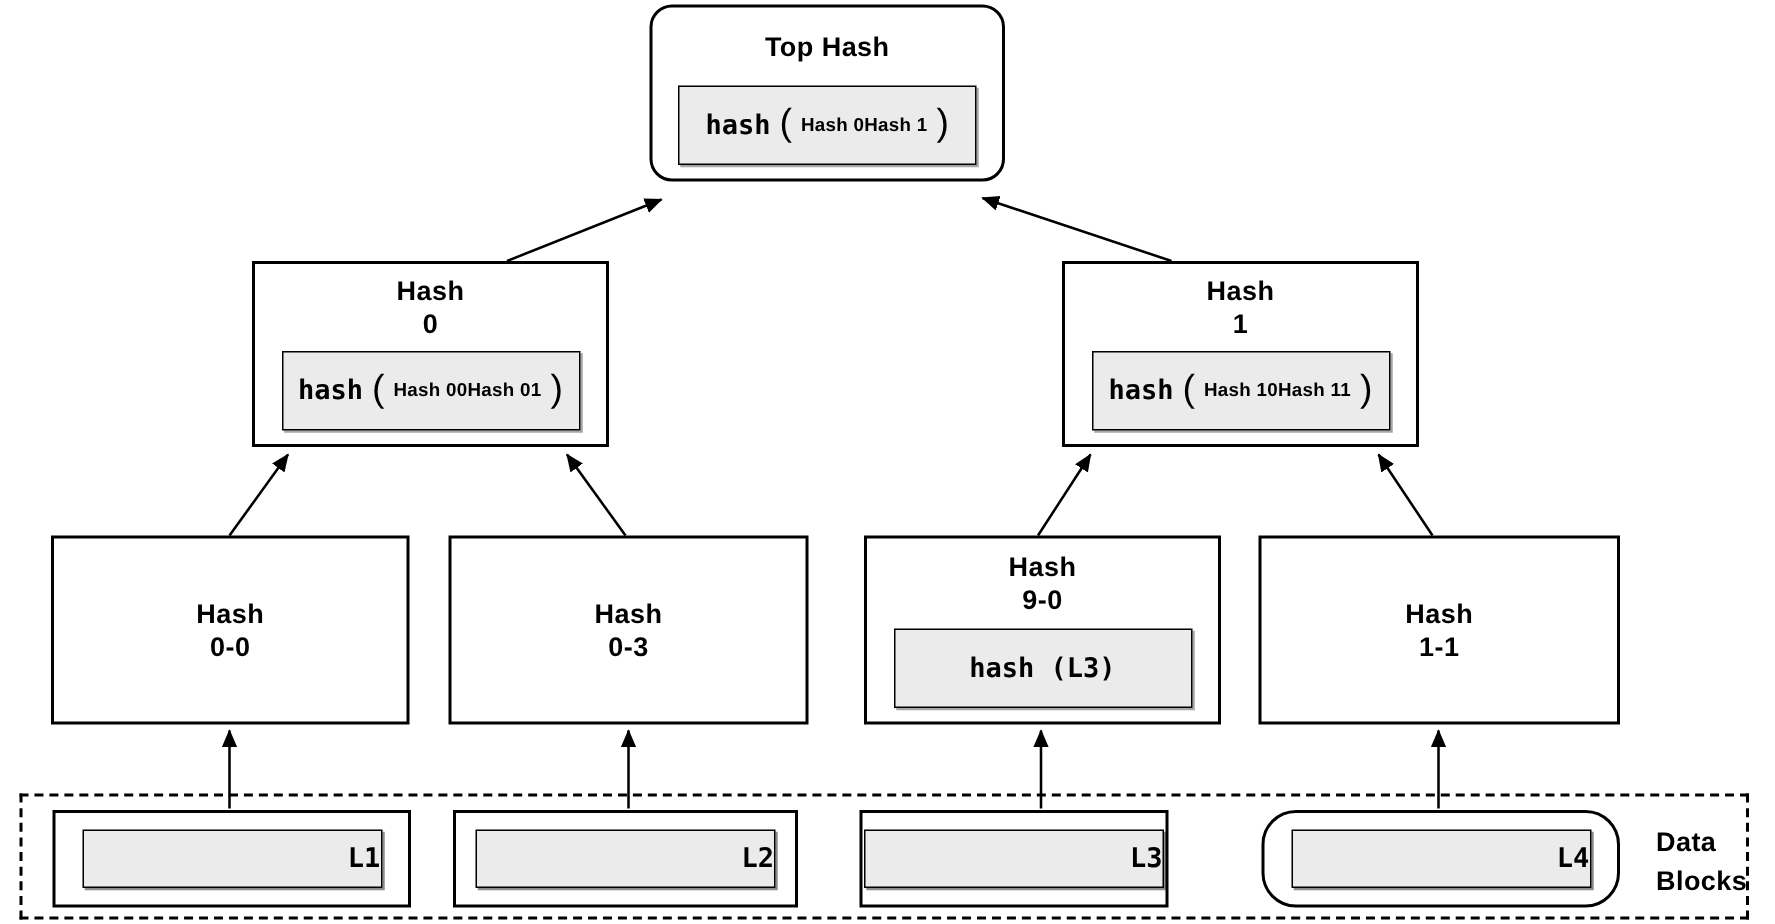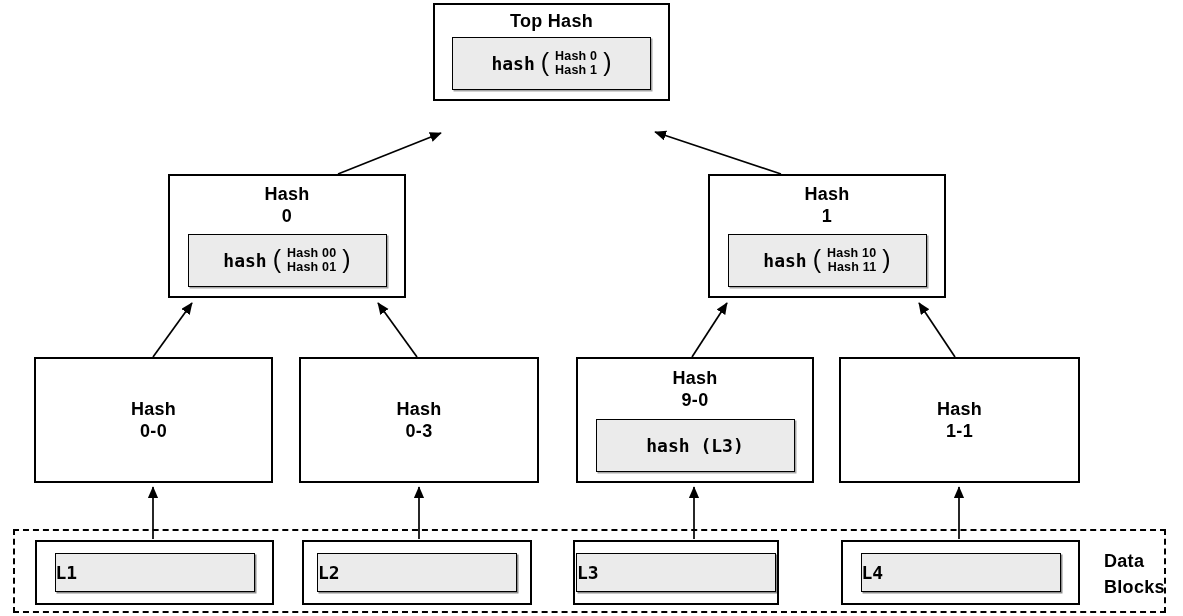--- a/index.html
+++ b/index.html
@@ -42,21 +42,21 @@
   }
   .fn {
     font-family:"DejaVu Sans Mono", monospace;
     font-weight:bold; font-size:18px;
   }
   .paren {
     font-size:25px; font-weight:400; line-height:25px;
     transform:translateY(-1px);
   }
   .args {
-    display:flex; flex-direction:column; align-items:flex-end;
+    display:flex; flex-direction:row; align-items:flex-start;
     font-size:12.5px; font-weight:bold; line-height:13.5px;
     letter-spacing:0.2px;
   }
   .leaf-content {
     font-family:"DejaVu Sans Mono", monospace;
     font-weight:bold; font-size:18px;
   }
   .datablocks-frame {
     position:absolute;
     border:2px dashed #000;
@@ -68,21 +68,21 @@
     background:#fff;
     border:2px solid #000;
     display:flex; align-items:center; justify-content:center;
     z-index:2;
   }
   .datablock-inner {
     width:200px; height:39px;
     background:#ebebeb;
     border:1.5px solid #000;
     box-shadow:1.5px 1.5px 0 rgba(0,0,0,0.45);
-    display:flex; align-items:center; justify-content:flex-start;
+    display:flex; align-items:center; justify-content:flex-end;
     font-family:"DejaVu Sans Mono", monospace;
     font-weight:bold; font-size:18px;
   }
   .datablocks-label {
     position:absolute;
     font-weight:bold; font-size:18px; line-height:26px;
     letter-spacing:0.3px;
     z-index:2;
   }
 </style>
@@ -105,21 +105,21 @@
     <line x1="417" y1="357" x2="378" y2="303" stroke="#000" stroke-width="1.7" marker-end="url(#ah)"></line>
     <line x1="692" y1="357" x2="727" y2="303" stroke="#000" stroke-width="1.7" marker-end="url(#ah)"></line>
     <line x1="955" y1="357" x2="919" y2="303" stroke="#000" stroke-width="1.7" marker-end="url(#ah)"></line>
 
     <line x1="153" y1="539" x2="153" y2="487" stroke="#000" stroke-width="1.7" marker-end="url(#ah)"></line>
     <line x1="419" y1="539" x2="419" y2="487" stroke="#000" stroke-width="1.7" marker-end="url(#ah)"></line>
     <line x1="694" y1="539" x2="694" y2="487" stroke="#000" stroke-width="1.7" marker-end="url(#ah)"></line>
     <line x1="959" y1="539" x2="959" y2="487" stroke="#000" stroke-width="1.7" marker-end="url(#ah)"></line>
   </svg>
 
-  <div class="node" style="left:433px; top:3px; width:237px; height:98px;">
+  <div class="node" style="left:433px; top:3px; width:237px; height:118px;border-radius:15px;">
     <div class="node-title">
       <span>Top Hash</span>
     </div>
     <div class="hashbox">
       <span class="fn">hash</span>
       <span class="paren">(</span>
       <span class="args">
         <span>Hash 0</span>
         <span>Hash 1</span>
       </span>
@@ -203,21 +203,21 @@
       <span>L2</span>
     </div>
   </div>
 
   <div class="datablock" style="left:573px; top:540px; width:206px; height:65px;">
     <div class="datablock-inner">
       <span>L3</span>
     </div>
   </div>
 
-  <div class="datablock" style="left:841px; top:540px; width:239px; height:65px;">
+  <div class="datablock" style="left:841px; top:540px; width:239px; height:65px;border-radius:23px;">
     <div class="datablock-inner">
       <span>L4</span>
     </div>
   </div>
 
   <div class="datablocks-label" style="left:1104px; top:548px;">
     <div>Data</div>
     <div>Blocks</div>
   </div>
 

